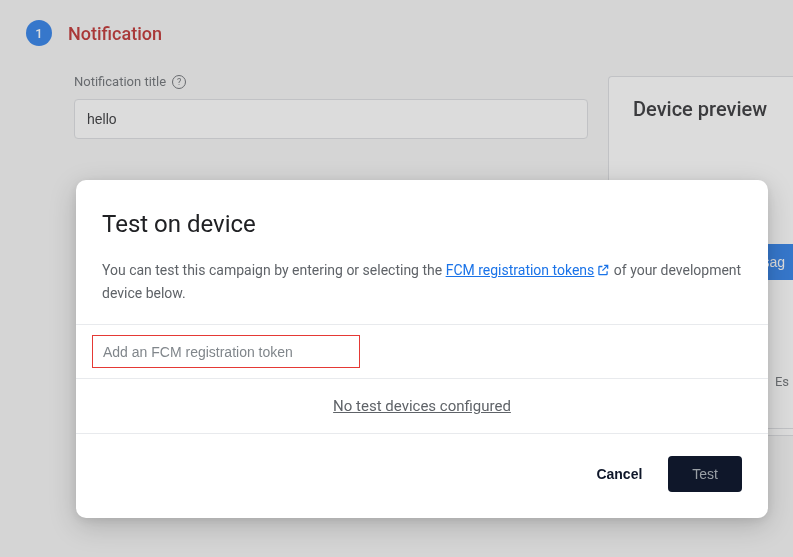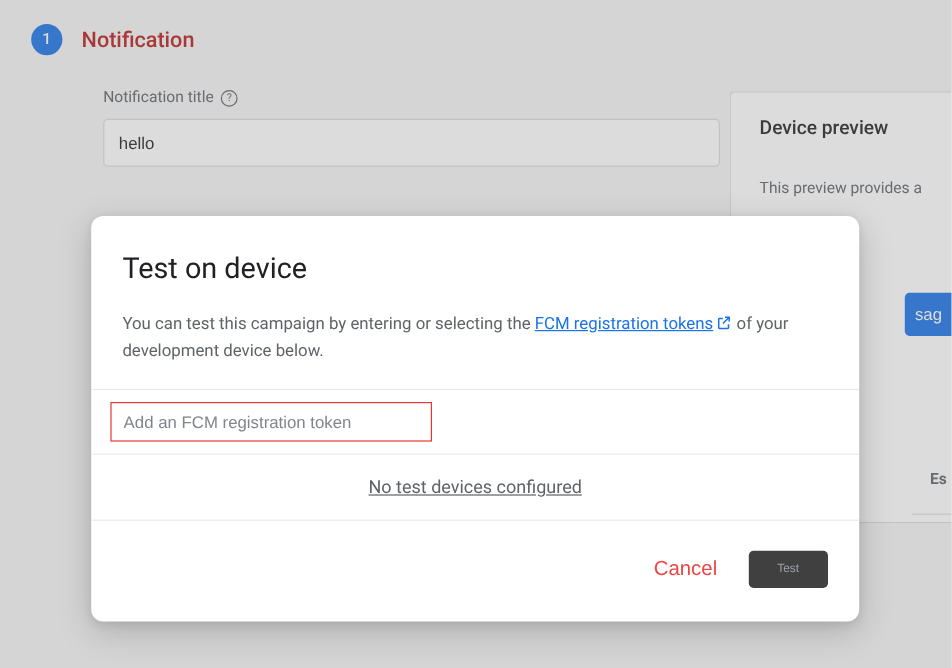--- a/index.html
+++ b/index.html
@@ -39,21 +39,21 @@
       justify-content: center;
       font-size: 13px;
       font-weight: 500;
     }
     .step-title {
       font-size: 18px;
       font-weight: 500;
       color: #b91c1c;
     }
     .form-area {
-      margin-left: 60px;
+      margin-left: 48px;
     }
     .field-label {
       font-size: 13px;
       color: #5f6368;
       display: flex;
       align-items: center;
       gap: 6px;
       margin-bottom: 10px;
     }
     .help-icon {
@@ -84,64 +84,63 @@
       left: 608px;
       right: 0;
       background: #fff;
       border: 1px solid #dadce0;
       border-right: none;
       border-radius: 4px 0 0 4px;
       padding: 20px 0 20px 24px;
       height: 360px;
     }
     .side-panel h3 {
-      font-size: 16px;
-      font-weight: 500;
-      color: #202124;
-      margin-bottom: 32px;
+      font-size: 20px;
+      font-weight: 500;
+      color: #202124;
+      margin-bottom: 22px;
     }
     .side-panel p {
       font-size: 13px;
       color: #5f6368;
       line-height: 1.5;
     }
     .send-btn {
       position: absolute;
       top: 244px;
       right: 0;
       background: #1a73e8;
       color: #fff;
       border: none;
       border-radius: 4px 0 0 4px;
       padding: 10px 8px;
       font-size: 14px;
       font-weight: 500;
     }
     .side-text-cut {
       position: absolute;
-      top: 388px;
+      top: 370px;
       right: 0;
       font-size: 13px;
       color: #5f6368;
       padding: 4px;
-      font-weight: bold;
     }
     .side-divider {
       position: absolute;
       top: 428px;
       left: 760px;
       right: 0;
       border-top: 1px solid #dadce0;
     }
     
     .modal {
       position: absolute;
       top: 180px;
       left: 76px;
-      width: 640px;
+      width: 692px;
       background: #fff;
       border-radius: 10px;
       box-shadow: 0 8px 28px rgba(0,0,0,0.18), 0 2px 8px rgba(0,0,0,0.08);
       z-index: 20;
       overflow: hidden;
     }
     .modal-body {
       padding: 30px 26px 20px 26px;
     }
     .modal-title {
@@ -195,31 +194,31 @@
     .modal-actions {
       display: flex;
       justify-content: flex-end;
       align-items: center;
       gap: 14px;
       padding: 22px 26px 26px 26px;
     }
     .btn-text {
       background: none;
       border: none;
-      font-size: 17px;
-      font-weight: 400;
-      color: #ef4444;
+      font-size: 14px;
+      font-weight: 700;
+      color: #0f172a;
       padding: 8px 12px;
       cursor: pointer;
       border-radius: 4px;
     }
     .btn-primary {
-      background: #404040;
-      border: none;
-      font-size: 10px;
+      background: #0f172a;
+      border: none;
+      font-size: 14px;
       font-weight: 500;
       color: #9aa0a6;
       padding: 10px 24px;
       border-radius: 4px;
       cursor: default;
     }
   </style>
 </head>
 <body>
 
@@ -232,21 +231,20 @@
   <div class="form-area">
     <div class="field-label">
       <span>Notification title</span>
       <span class="help-icon">?</span>
     </div>
     <input class="title-input" type="text" value="hello" style="">
   </div>
 
   <div class="side-panel">
     <h3>Device preview</h3>
-    <p>This preview provides a</p>
   </div>
 
   <button class="send-btn">sag</button>
   <div class="side-text-cut">Es</div>
   <div class="side-divider"></div>
 </div>
 
 <div class="backdrop"></div>
 
 <div class="modal">

